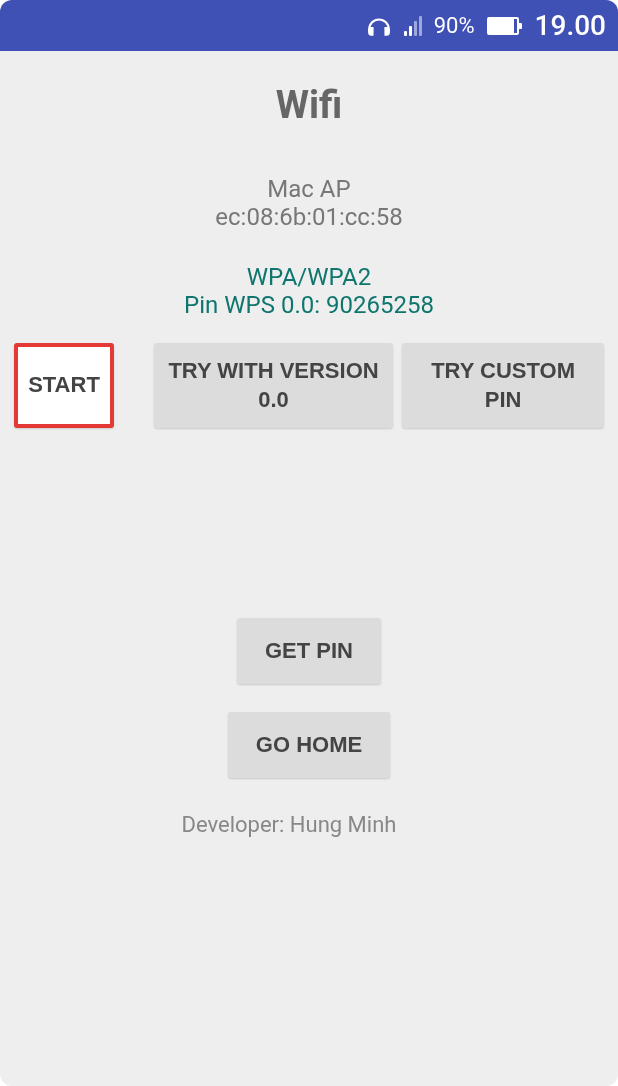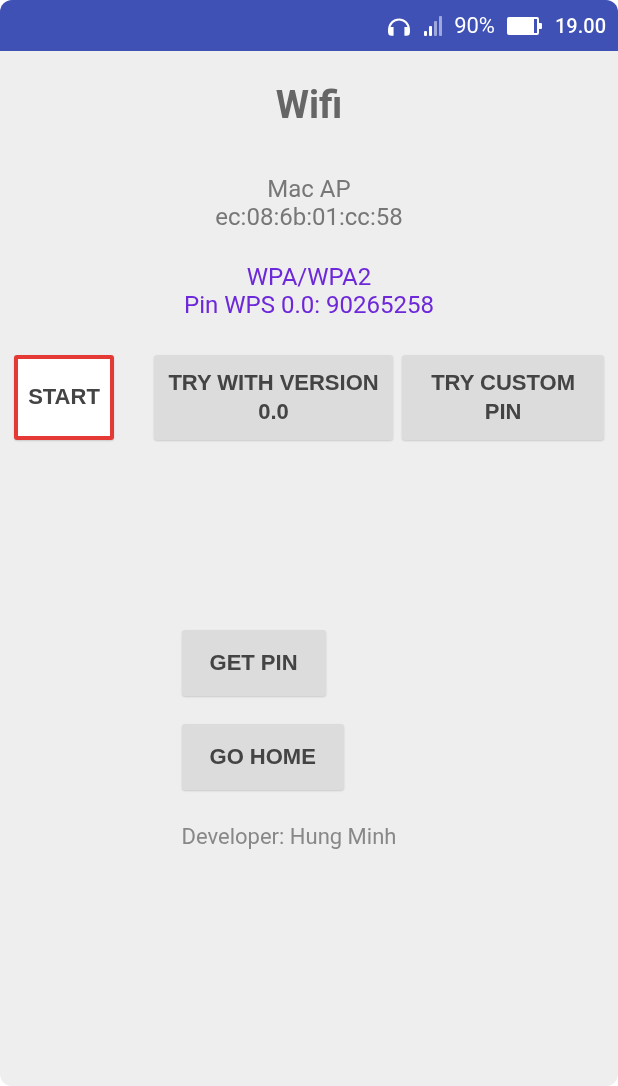--- a/index.html
+++ b/index.html
@@ -64,21 +64,21 @@
       height: 6px;
       background: #fff;
       border-radius: 0 1px 1px 0;
     }
     .battery-fill {
       height: 100%;
       background: #fff;
       width: 90%;
     }
     .clock {
-      font-size: 20px;
+      font-size: 28px;
       font-weight: 500;
       margin-left: 4px;
     }
 
     .content {
       background: #eeeeee;
       height: calc(100% - 44px);
       padding-top: 32px;
       display: flex;
       flex-direction: column;
@@ -102,26 +102,26 @@
       font-weight: 400;
     }
     .mac-value {
       font-size: 24px;
       color: #777;
       font-weight: 400;
       margin-bottom: 32px;
     }
     .security-type {
       font-size: 24px;
-      color: #6d28d9;
+      color: #0f766e;
     }
     .pin-line {
       font-size: 24px;
-      color: #6d28d9;
-      margin-bottom: 36px;
+      color: #0f766e;
+      margin-bottom: 24px;
     }
     .button-row {
       display: flex;
       gap: 9px;
       padding: 0 14px;
       width: 100%;
     }
     .btn {
       background: #dcdcdc;
       border: none;
@@ -148,21 +148,21 @@
       flex: 1.2;
       margin-left: 31px;
     }
     .custom-btn {
       flex: 1;
     }
     .section2 {
       margin-top: 190px;
       display: flex;
       flex-direction: column;
-      align-items: flex-start;
+      align-items: center;
       gap: 28px;
     }
     .btn-small {
       background: #dcdcdc;
       border: none;
       font-size: 22px;
       font-weight: 700;
       color: #444;
       padding: 20px 28px;
       border-radius: 3px;

